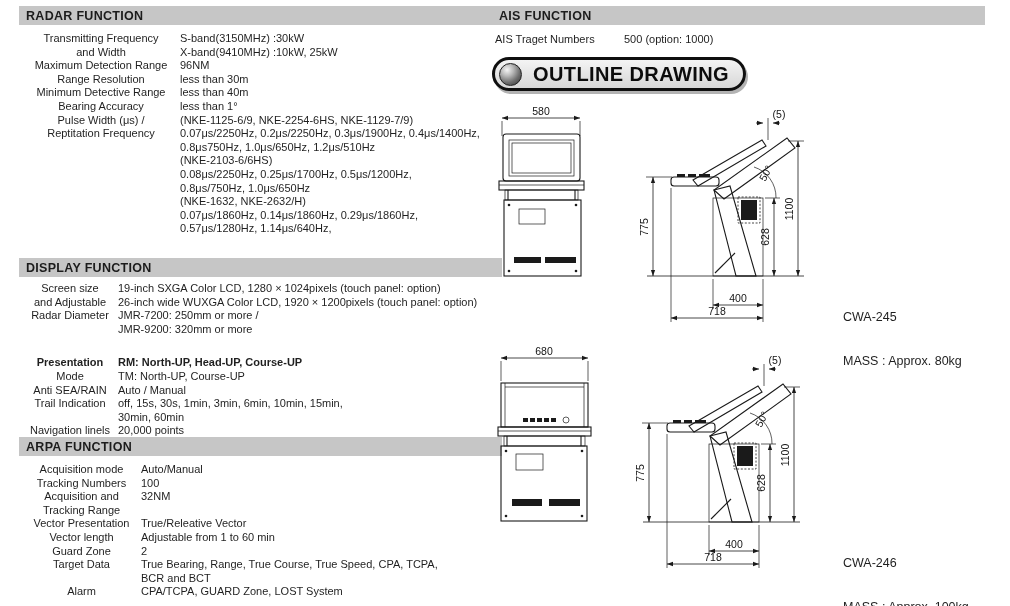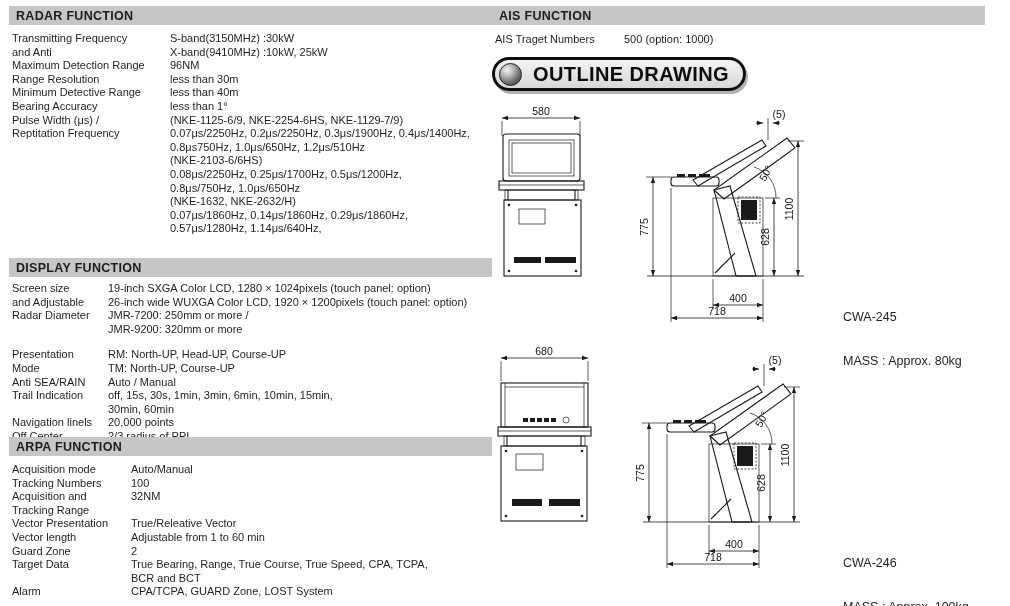--- a/index.html
+++ b/index.html
@@ -3,40 +3,40 @@
 <meta charset="utf-8">
 <style>
   * { margin:0; padding:0; box-sizing:border-box; }
   html,body { width:1010px; height:606px; }
   body {
     position:relative; background:#ffffff; overflow:hidden;
     font-family:"Liberation Sans", sans-serif; color:#1f1f1f;
     -webkit-font-smoothing:antialiased;
   }
   .col { position:absolute; top:6px; }
-  .col.left  { left:9px;  width:483px; height:598px; }
+  .col.left  { left:19px;  width:483px; height:598px;text-align:center; }
   .col.right { left:492px; width:500px; height:598px; }
 
   .sec-header {
     position:absolute; left:0; height:19px; background:#c6c6c6;
     display:flex; align-items:center; padding-left:7px;
     font-weight:bold; font-size:12.5px; letter-spacing:0.3px; color:#1c1c1c;
   }
   .col.left  .sec-header { width:483px; }
   .col.right .sec-header { width:493px; }
 
   .rows { position:absolute; left:3px; font-size:11px; line-height:13.6px; white-space:pre; }
   .row { display:flex; }
   .lbl { flex:0 0 auto; }
   .val { flex:0 0 auto; }
   .radar   .lbl { width:158px; }
   .display .lbl { width:96px;  }
   .arpa    .lbl { width:119px; }
   .ais     .lbl { width:129px; }
-  .display .row:nth-child(5) { margin-top:12px; }
+  .display .row:nth-child(5) { margin-top:20px;font-weight:bold; }
 
   #radar-rows   { top:26px; }
   #display-head { top:252px; }
   #display-rows { top:276px; }
   #arpa-head    { top:431px; }
   #arpa-rows    { top:457px; }
   #ais-rows     { top:27px; }
 
   .badge {
     position:absolute; left:0; top:51px; width:254px; height:34px;
@@ -70,21 +70,21 @@
 <body>
 
 <div class="col left">
   <div class="sec-header" style="top:0">
     <span>RADAR FUNCTION</span>
   </div>
   <div class="rows radar" id="radar-rows"><div class="row">
       <span class="lbl">Transmitting Frequency</span>
       <span class="val">S-band(3150MHz) :30kW</span>
     </div><div class="row">
-      <span class="lbl">and Anti</span>
+      <span class="lbl">and Width</span>
       <span class="val">X-band(9410MHz) :10kW, 25kW</span>
     </div><div class="row">
       <span class="lbl">Maximum Detection Range</span>
       <span class="val">96NM</span>
     </div><div class="row">
       <span class="lbl">Range Resolution</span>
       <span class="val">less than 30m</span>
     </div><div class="row">
       <span class="lbl">Minimum Detective Range</span>
       <span class="val">less than 40m</span>

